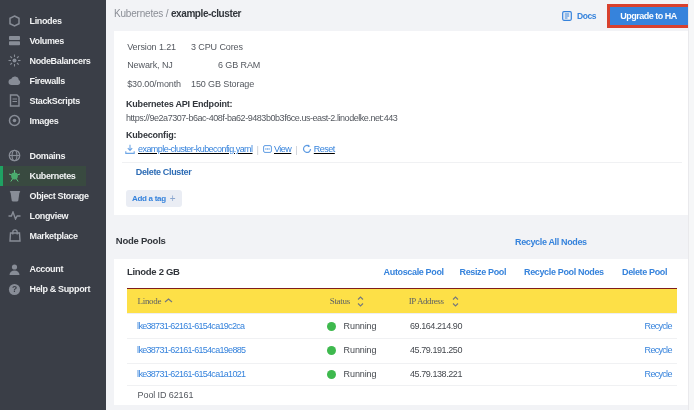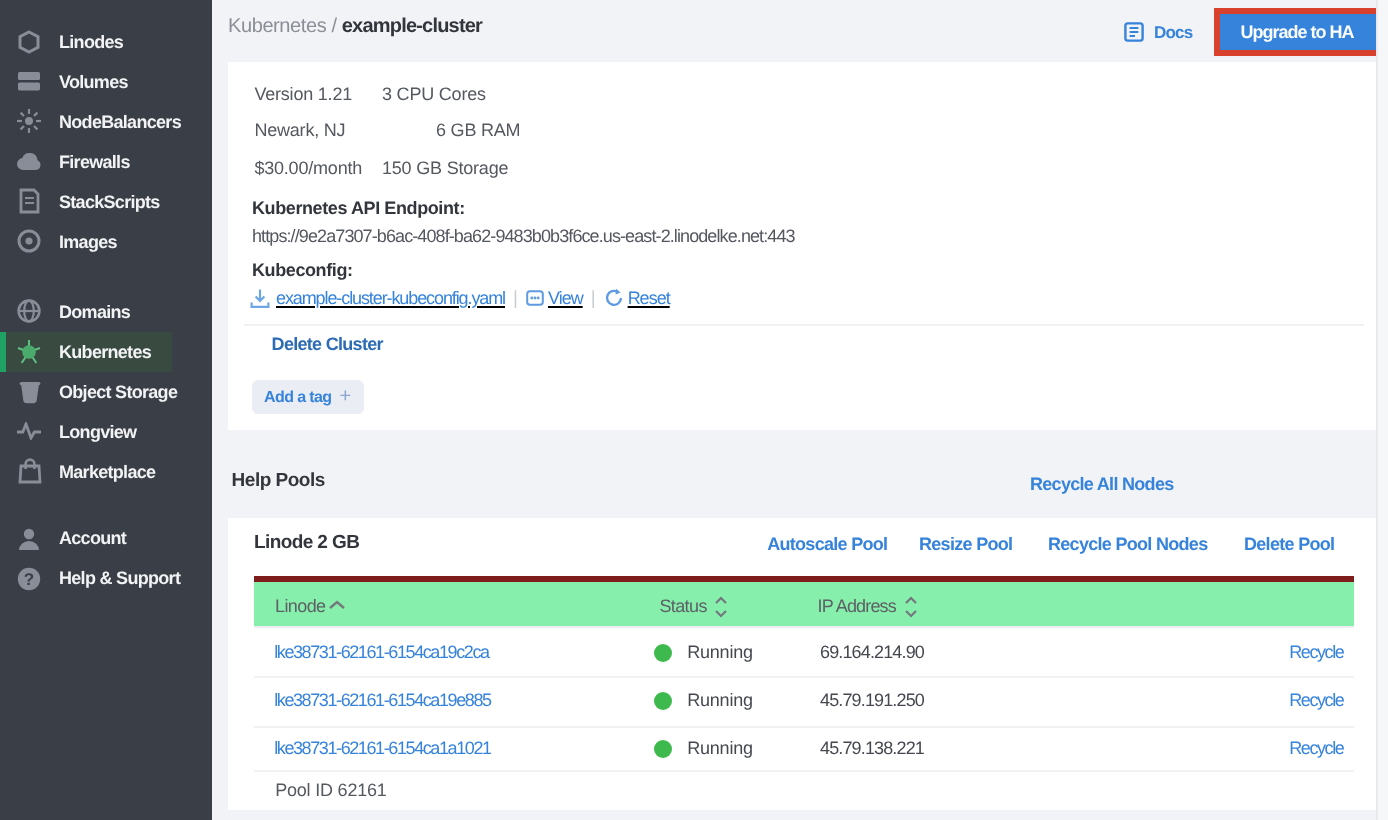--- a/index.html
+++ b/index.html
@@ -206,31 +206,31 @@
       <span class="blue" style="margin-left:2px; letter-spacing:-0.5px;">Reset</span>
     </div>
     <div class="hline" style="left:8px; top:131px; width:560px;"></div>
     <div style="position:absolute; left:21.8px; top:135.8px; color:#2d6cb5; font-size:9px; font-weight:bold; letter-spacing:-0.35px;">Delete Cluster</div>
     <div style="position:absolute; left:12px; top:159px; width:56px; height:17px; background:#eaedf4; border-radius:3px; display:flex; align-items:center;">
       <span style="color:#3683dc; font-size:8px; font-weight:bold; letter-spacing:-0.3px; margin-left:6px; white-space:nowrap;">Add a tag</span>
       <span style="color:#8aa6cf; font-size:10px; margin-left:4px;">+</span>
     </div>
   </div>
 
-  <div style="position:absolute; left:9.8px; top:235px; font-size:9.5px; font-weight:bold; letter-spacing:-0.25px; color:#32363c;">Help Pools</div>
+  <div style="position:absolute; left:9.8px; top:235px; font-size:9.5px; font-weight:bold; letter-spacing:-0.25px; color:#32363c;">Node Pools</div>
   <div style="position:absolute; left:409px; top:236.5px; font-size:9px; font-weight:bold; letter-spacing:-0.35px; color:#3683dc;">Recycle All Nodes</div>
 
   <div class="panel" style="top:259px; height:146px;">
     <div style="position:absolute; left:13px; top:7px; font-size:9.5px; font-weight:bold; letter-spacing:-0.3px; color:#32363c;">Linode 2 GB</div>
     <div style="position:absolute; left:269.6px; top:7.5px; font-size:9px; font-weight:bold; letter-spacing:-0.35px; color:#3683dc;">Autoscale Pool</div>
     <div style="position:absolute; left:345.5px; top:7.5px; font-size:9px; font-weight:bold; letter-spacing:-0.35px; color:#3683dc;">Resize Pool</div>
     <div style="position:absolute; left:410px; top:7.5px; font-size:9px; font-weight:bold; letter-spacing:-0.35px; color:#3683dc;">Recycle Pool Nodes</div>
     <div style="position:absolute; left:508px; top:7.5px; font-size:9px; font-weight:bold; letter-spacing:-0.35px; color:#3683dc;">Delete Pool</div>
 
-    <div style="position:absolute; left:13px; top:29px; width:550px; height:26px; background:#86efac; border-top:3px solid #7f1d1d; border-bottom:1px solid #eeeef1;">
+    <div style="position:absolute; left:13px; top:29px; width:550px; height:26px; background:#fde047; border-top:1px solid #7f1d1d; border-bottom:1px solid #eeeef1;font-family:Liberation Serif, serif;">
       <span style="position:absolute; left:10.5px; top:7px; font-size:9px; letter-spacing:-0.3px; color:#5d6166;">Linode</span>
       <svg style="position:absolute; left:37px; top:8.5px;" width="9" height="5" viewBox="0 0 9 5">
           <path d="M1 4 L4.5 1 L8 4" fill="none" stroke="#74787d" stroke-width="1.2"></path>
         </svg>
       <span style="position:absolute; left:202.7px; top:7px; font-size:9px; letter-spacing:-0.3px; color:#5d6166;">Status</span>
       <svg style="position:absolute; left:230.3px; top:7px;" width="7" height="11" viewBox="0 0 7 11">
           <path d="M1 3.5 L3.5 1 L6 3.5" fill="none" stroke="#74787d" stroke-width="1.1"></path>
           <path d="M1 7.5 L3.5 10 L6 7.5" fill="none" stroke="#74787d" stroke-width="1.1"></path>
         </svg>
       <span style="position:absolute; left:281.8px; top:7px; font-size:9px; letter-spacing:-0.42px; color:#5d6166;">IP Address</span>

